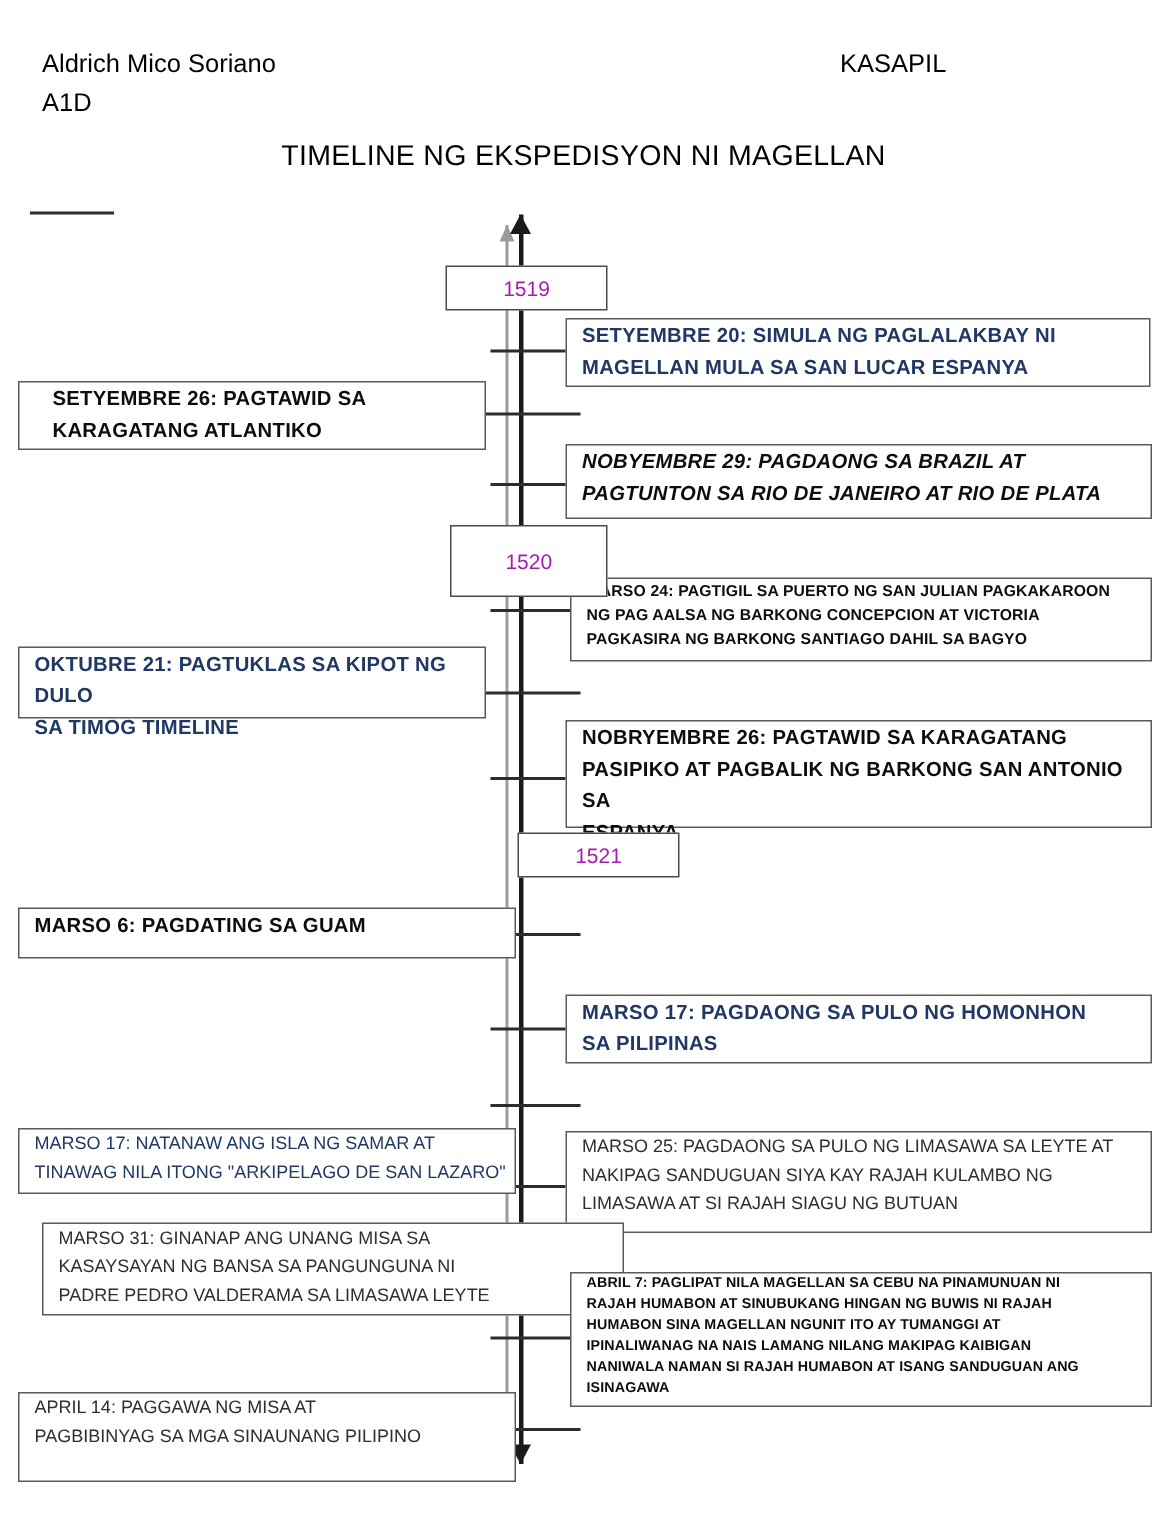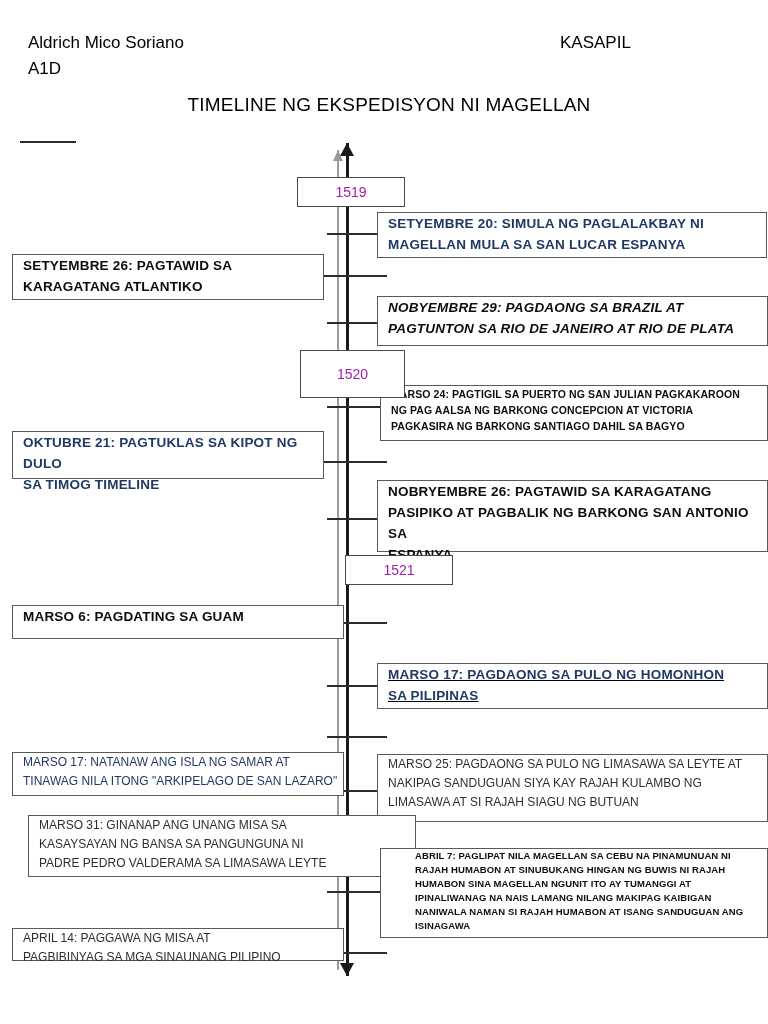--- a/index.html
+++ b/index.html
@@ -184,21 +184,21 @@
 
 <div class="year-box" style="left:297px; top:177px; width:108px; height:30px;">1519</div>
 <div class="year-box" style="left:300px; top:350px; width:105px; height:48px;">1520</div>
 <div class="year-box" style="left:297px; top:555px; width:108px; height:30px;margin-left:48px;">1521</div>
 
 <div class="evt" style="left:377px; top:212px; width:390px; height:46px;">
   <p class="t-blue-lg">SETYEMBRE 20: SIMULA NG PAGLALAKBAY NI
 MAGELLAN MULA SA SAN LUCAR ESPANYA</p>
 </div>
 
-<div class="evt" style="left:12px; top:254px; width:312px; height:46px;">
+<div class="evt" style="left:12px; top:254px; width:312px; height:46px;padding-left:12px;">
   <p class="t-black-lg">SETYEMBRE 26: PAGTAWID SA
 KARAGATANG ATLANTIKO</p>
 </div>
 
 <div class="evt" style="left:377px; top:296px; width:391px; height:50px;font-style:italic;">
   <p class="t-black-lg">NOBYEMBRE 29: PAGDAONG SA BRAZIL AT
 PAGTUNTON SA RIO DE JANEIRO AT RIO DE PLATA</p>
 </div>
 
 <div class="evt" style="left:380px; top:385px; width:388px; height:56px;">
@@ -215,21 +215,21 @@
 <div class="evt" style="left:377px; top:480px; width:391px; height:72px;">
   <p class="t-black-lg">NOBRYEMBRE 26: PAGTAWID SA KARAGATANG
 PASIPIKO AT PAGBALIK NG BARKONG SAN ANTONIO SA
 ESPANYA</p>
 </div>
 
 <div class="evt" style="left:12px; top:605px; width:332px; height:34px;">
   <p class="t-black-lg">MARSO 6: PAGDATING SA GUAM</p>
 </div>
 
-<div class="evt" style="left:377px; top:663px; width:391px; height:46px;text-decoration:underline;">
+<div class="evt" style="left:377px; top:663px; width:391px; height:46px;">
   <p class="t-blue-lg">MARSO 17: PAGDAONG SA PULO NG HOMONHON
 SA PILIPINAS</p>
 </div>
 
 <div class="evt" style="left:12px; top:713px; width:332px; height:44px;margin-top:39px;">
   <p class="t-blue-reg">MARSO 17: NATANAW ANG ISLA NG SAMAR AT
 TINAWAG NILA ITONG "ARKIPELAGO DE SAN LAZARO"</p>
 </div>
 
 <div class="evt" style="left:377px; top:754px; width:391px; height:68px;">
@@ -237,25 +237,25 @@
 NAKIPAG SANDUGUAN SIYA KAY RAJAH KULAMBO NG
 LIMASAWA AT SI RAJAH SIAGU NG BUTUAN</p>
 </div>
 
 <div class="evt" style="left:28px; top:815px; width:388px; height:62px;">
   <p class="t-gray-reg">MARSO 31: GINANAP ANG UNANG MISA SA
 KASAYSAYAN NG BANSA SA PANGUNGUNA NI
 PADRE PEDRO VALDERAMA SA LIMASAWA LEYTE</p>
 </div>
 
-<div class="evt" style="left:380px; top:848px; width:388px; height:90px;padding-left:24px;">
+<div class="evt" style="left:380px; top:848px; width:388px; height:90px;">
   <p class="t-black-xs">ABRIL 7: PAGLIPAT NILA MAGELLAN SA CEBU NA PINAMUNUAN NI
 RAJAH HUMABON AT SINUBUKANG HINGAN NG BUWIS NI RAJAH
 HUMABON SINA MAGELLAN NGUNIT ITO AY TUMANGGI AT
 IPINALIWANAG NA NAIS LAMANG NILANG MAKIPAG KAIBIGAN
 NANIWALA NAMAN SI RAJAH HUMABON AT ISANG SANDUGUAN ANG
 ISINAGAWA</p>
 </div>
 
-<div class="evt" style="left:12px; top:928px; width:332px; height:33px;">
+<div class="evt" style="left:12px; top:928px; width:332px; height:60px;">
   <p class="t-gray-reg">APRIL 14: PAGGAWA NG MISA AT
 PAGBIBINYAG SA MGA SINAUNANG PILIPINO</p>
 </div>
 
 </body></html>

